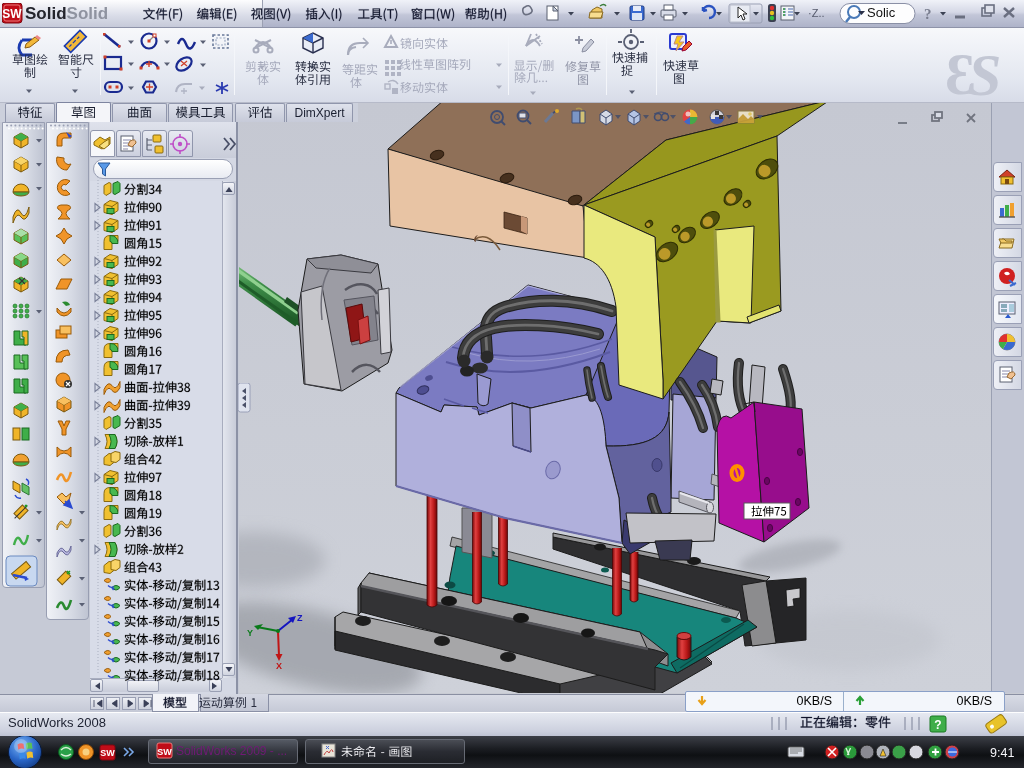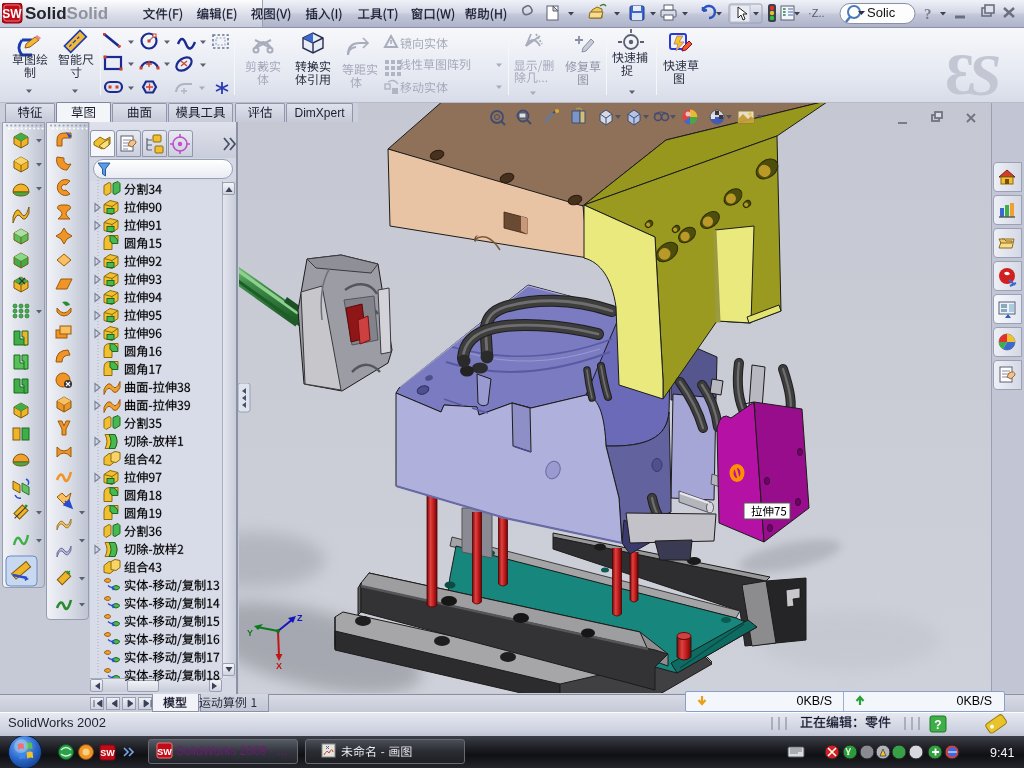--- a/index.html
+++ b/index.html
@@ -550,21 +550,21 @@
     <div class="navb" style="left:90px"></div>
     <div class="navb" style="left:106px"></div>
     <div class="navb" style="left:122px"></div>
     <div class="navb" style="left:138px"></div>
     <svg class="abs" style="left:90px;top:697px" width="70" height="14">
 <path d="M4,3 v7 M12,3 l-5,3.5 5,3.5 z M27,3 l-5,3.5 5,3.5 z M38,3 l5,3.5 -5,3.5 z M54,3 l5,3.5 -5,3.5 z M61,3 v7" fill="#3a4058" stroke="#3a4058" stroke-width="0.8"></path>
     </svg>
     <div class="abs" id="mtab1"></div>
     <div class="abs" id="mtab2"></div>
     <div class="abs" id="status"></div>
-    <div class="abs" style="left:8px;top:715px;font-size:13px;color:#1c2030">SolidWorks 2002</div>
+    <div class="abs" style="left:8px;top:715px;font-size:13px;color:#1c2030">SolidWorks 2008</div>
     <svg class="abs" style="left:760px;top:712px" width="264" height="24">
       <path d="M12,5 v13 M19,5 v13 M26,5 v13 M145,5 v13 M152,5 v13 M159,5 v13" stroke="#9aa0b2" stroke-width="1.5"></path>
       <rect x="170" y="4" width="16" height="16" rx="2" fill="#3fae49" stroke="#1a7a24"></rect>
       <text x="178" y="17" font-size="12" font-weight="bold" fill="#fff" text-anchor="middle" font-family="Liberation Sans">?</text>
       <g transform="rotate(-35 235 12)">
         <rect x="226" y="7" width="20" height="11" rx="3" fill="#e8c32a" stroke="#9a7a10"></rect>
         <circle cx="231" cy="12.5" r="2" fill="#fdfdf4"></circle>
       </g>
     </svg>
     <div class="abs" id="netbox"></div>

